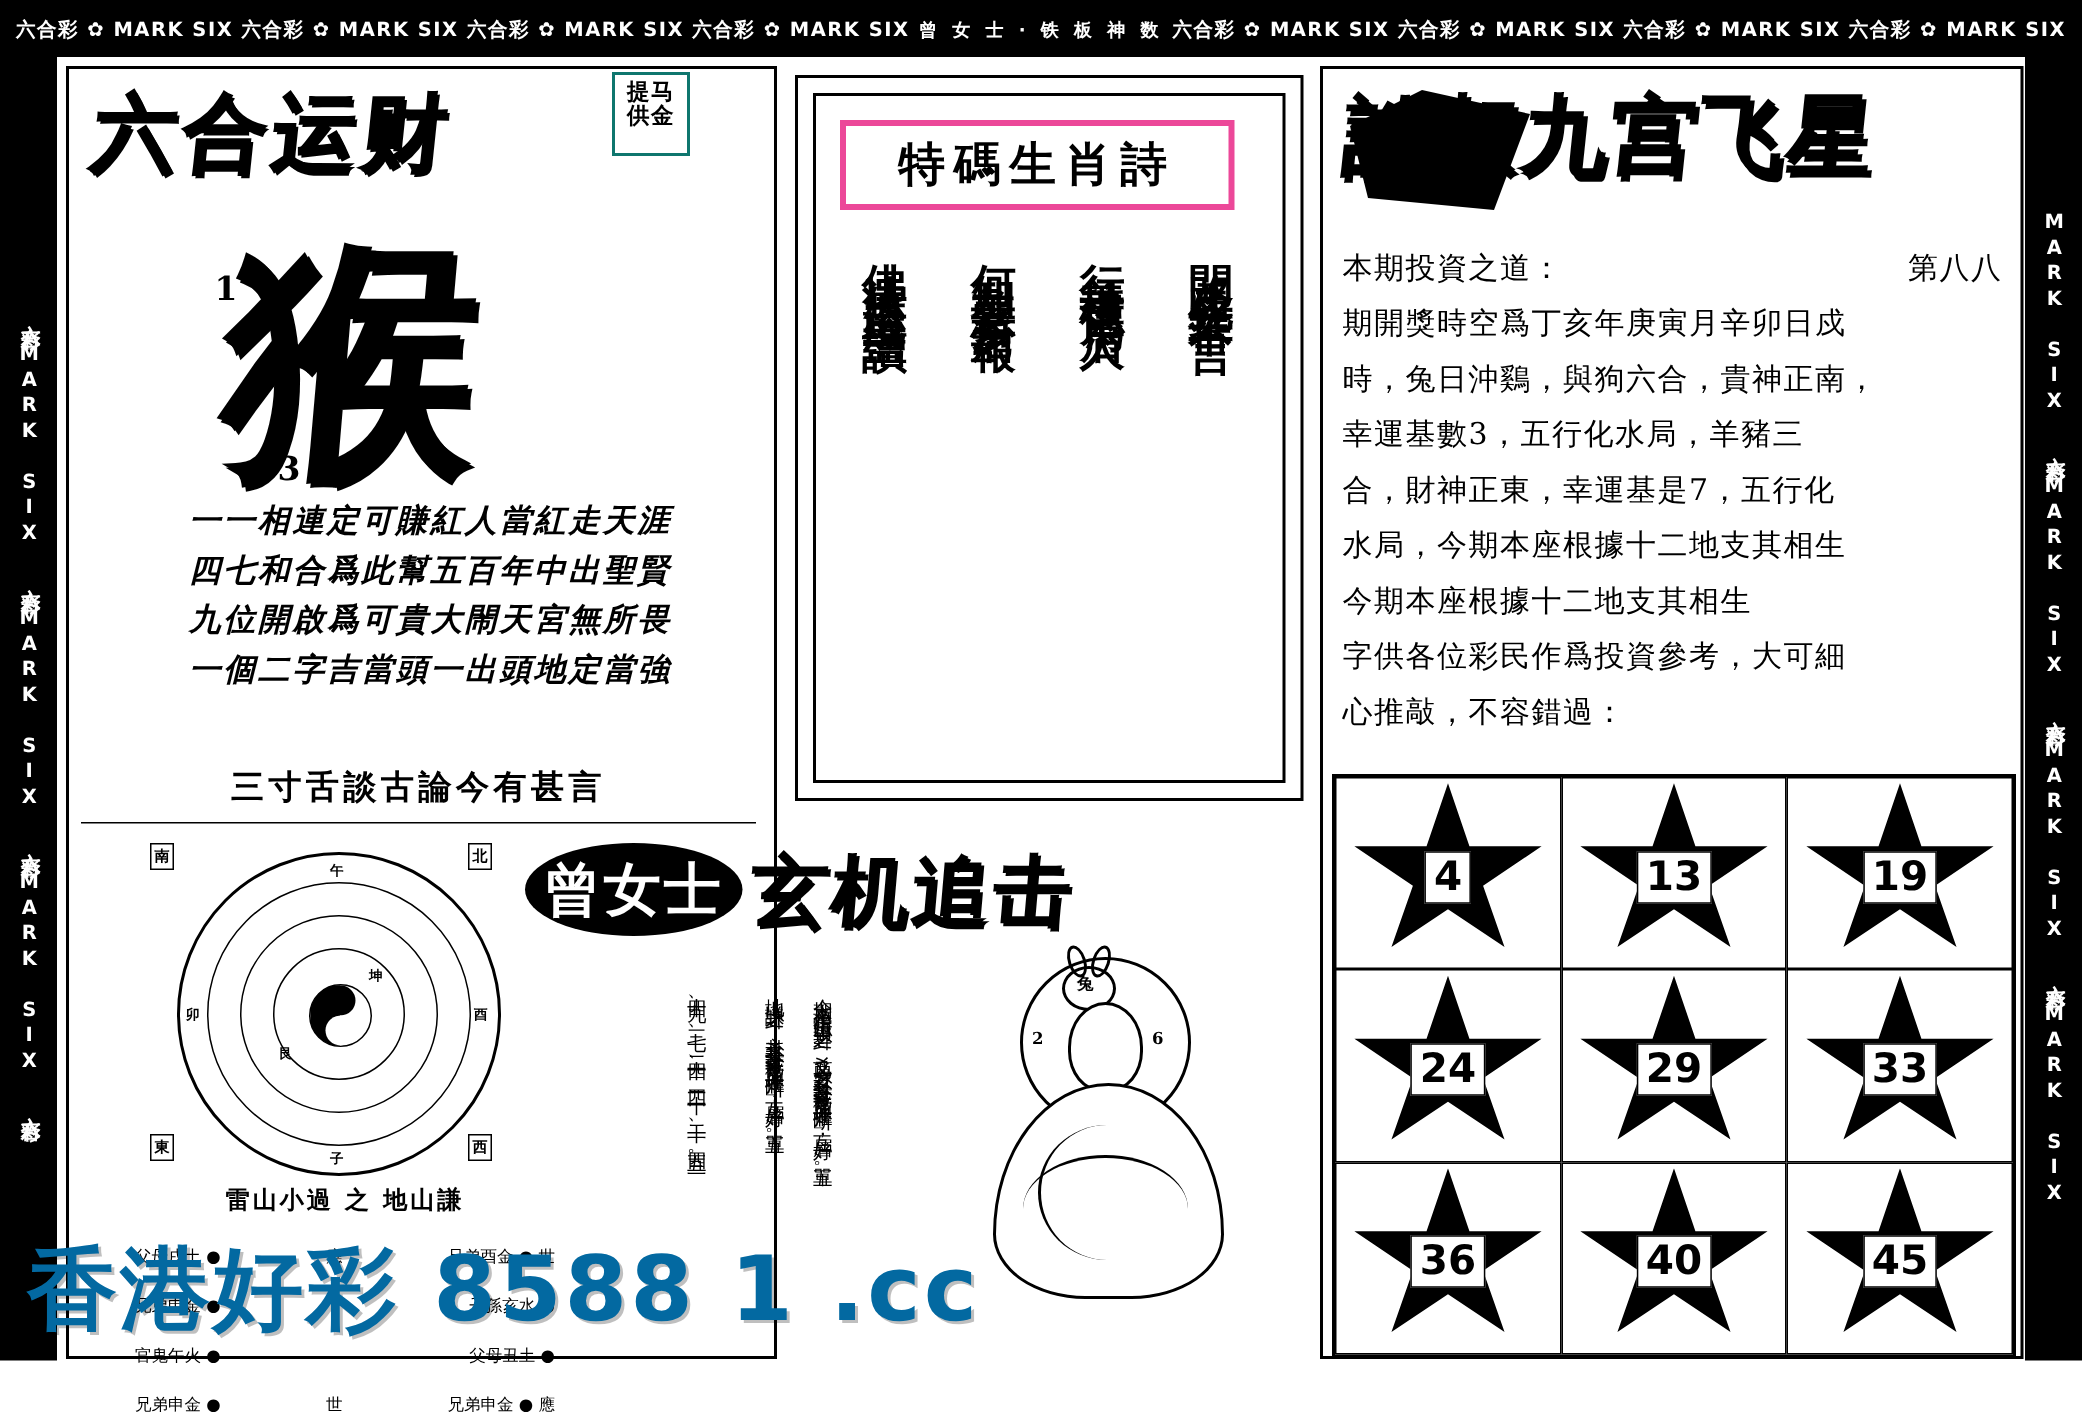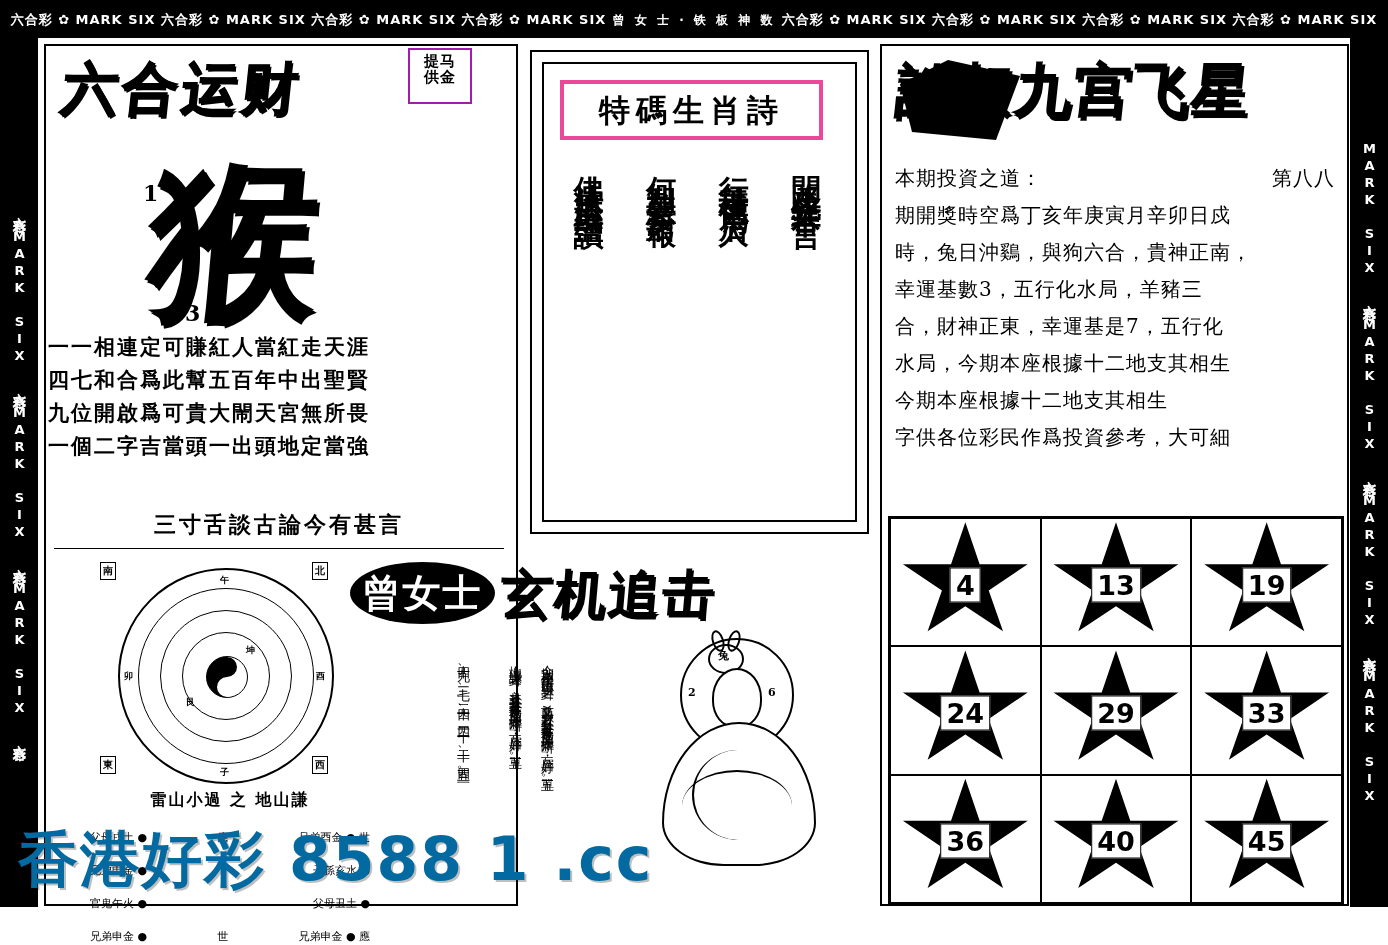--- a/index.html
+++ b/index.html
@@ -49,22 +49,22 @@
     font-weight:bold;
     font-size:56px;
     letter-spacing:4px;
     color:#000;
     -webkit-text-stroke:1px #000;
     transform:skewX(-6deg);
     text-shadow:2px 2px 0 #000;
     white-space:nowrap;
   }
   .supply-box{
-    position:absolute;left:408px;top:48px;width:64px;height:56px;
-    border:2px solid #a21caf;
+    position:absolute;left:408px;top:48px;width:52px;height:56px;
+    border:2px solid #0f766e;
     font-size:15px;font-weight:bold;
     line-height:16px;
     padding:3px 2px;
     box-sizing:border-box;
     text-align:center;
     letter-spacing:1px;
   }
   .supply-box span{display:block;}
   .zodiac-big{
     position:absolute;left:150px;top:155px;
@@ -74,21 +74,21 @@
     transform:skewX(-5deg);
     text-shadow:3px 3px 0 #000;
   }
   .num-1{position:absolute;left:143px;top:180px;font-size:22px;font-weight:bold;}
   .num-3{position:absolute;left:185px;top:300px;font-size:22px;font-weight:bold;}
 
   .verse-table{
     position:absolute;left:48px;top:330px;width:400px;
     font-size:21px;line-height:33px;letter-spacing:2px;font-weight:bold;
   }
-  .verse-row{display:flex;justify-content:flex-start;}
+  .verse-row{display:flex;justify-content:flex-end;font-style:italic;}
   .verse-row span{white-space:nowrap;}
   .verse-foot{
     position:absolute;left:0;top:470px;width:470px;text-align:center;
     font-size:22px;font-weight:bold;letter-spacing:3px;
   }
 
   .divider{position:absolute;left:10px;top:505px;width:450px;border-top:1px solid #000;}
 
   
   .bagua-wrap{position:absolute;left:55px;top:515px;width:260px;height:230px;}
@@ -370,20 +370,21 @@
       <span>本期投資之道：</span>
       <span>第八八</span>
     </div>
     <span class="ln">期開獎時空爲丁亥年庚寅月辛卯日戍</span>
     <span class="ln">時，兔日沖鷄，與狗六合，貴神正南，</span>
     <span class="ln">幸運基數3，五行化水局，羊豬三</span>
     <span class="ln">合，財神正東，幸運基是7，五行化</span>
     <span class="ln">水局，今期本座根據十二地支其相生</span>
     <span class="ln">今期本座根據十二地支其相生</span>
     <span class="ln">字供各位彩民作爲投資參考，大可細</span>
+    <span class="ln">心推敲，不容錯過：</span>
   </div>
 
   <div class="star-grid">
     <div class="star-cell">
       <div class="star">
         <span class="star-tag" style="left:14px;top:26px;">火九</span>
         <span class="star-tag" style="right:20px;top:26px;">白</span>
       </div>
       <span class="star-num">4</span>
     </div>

